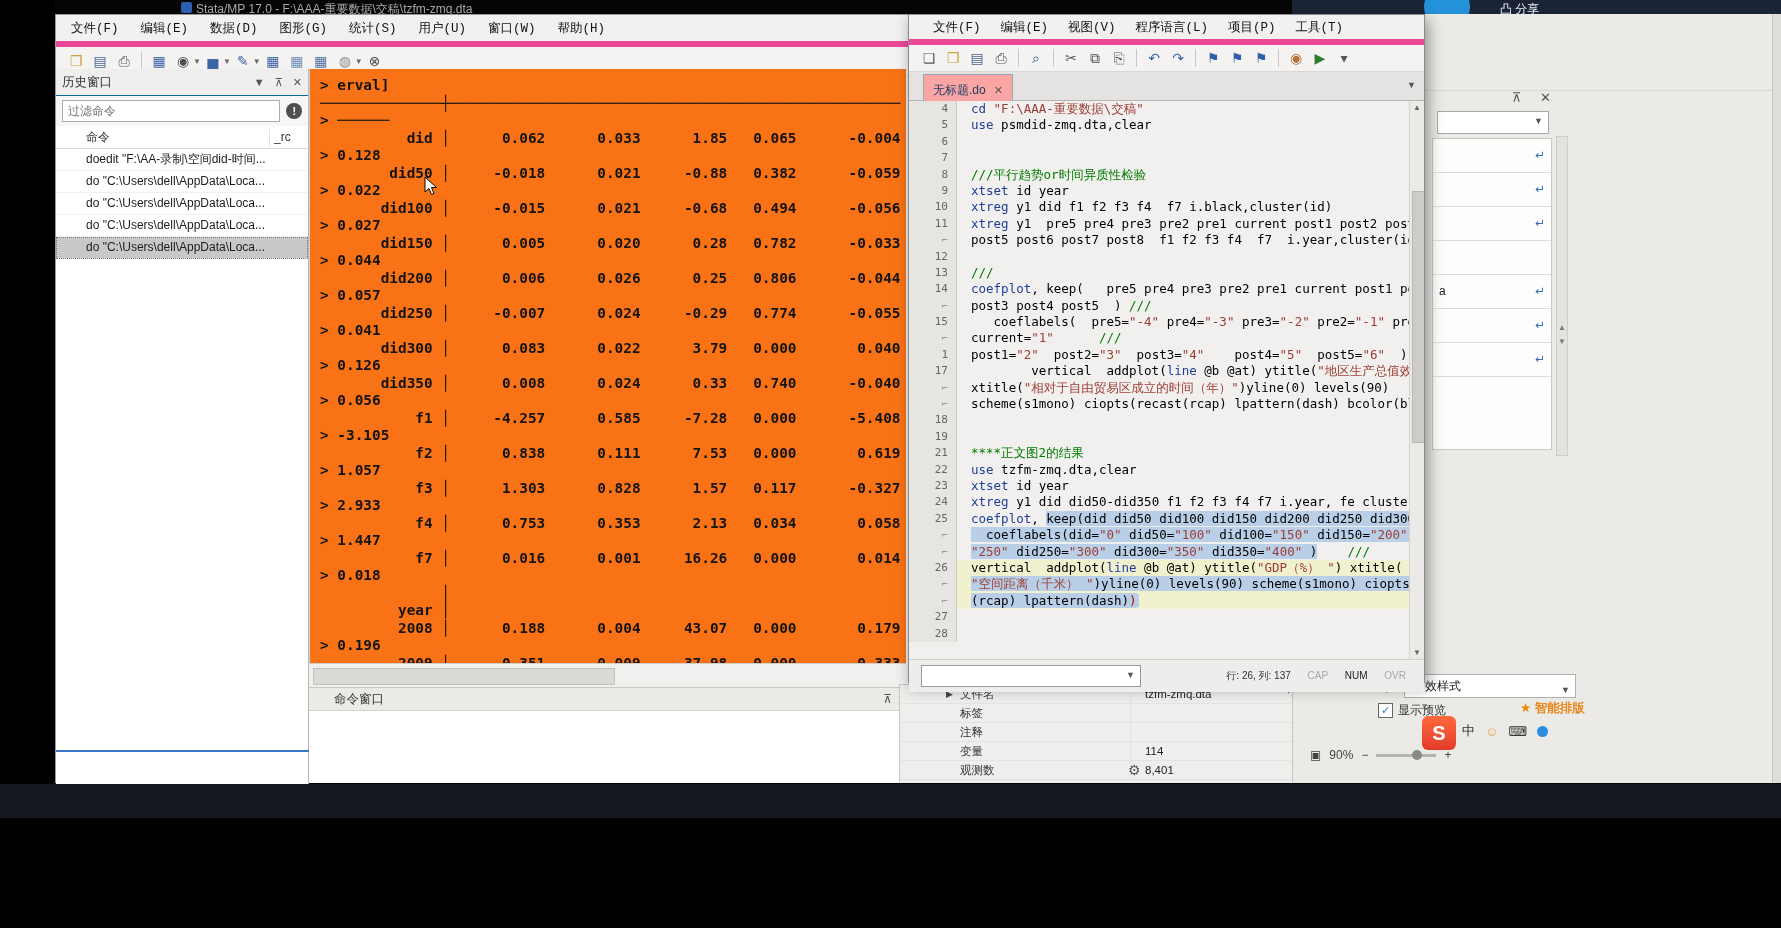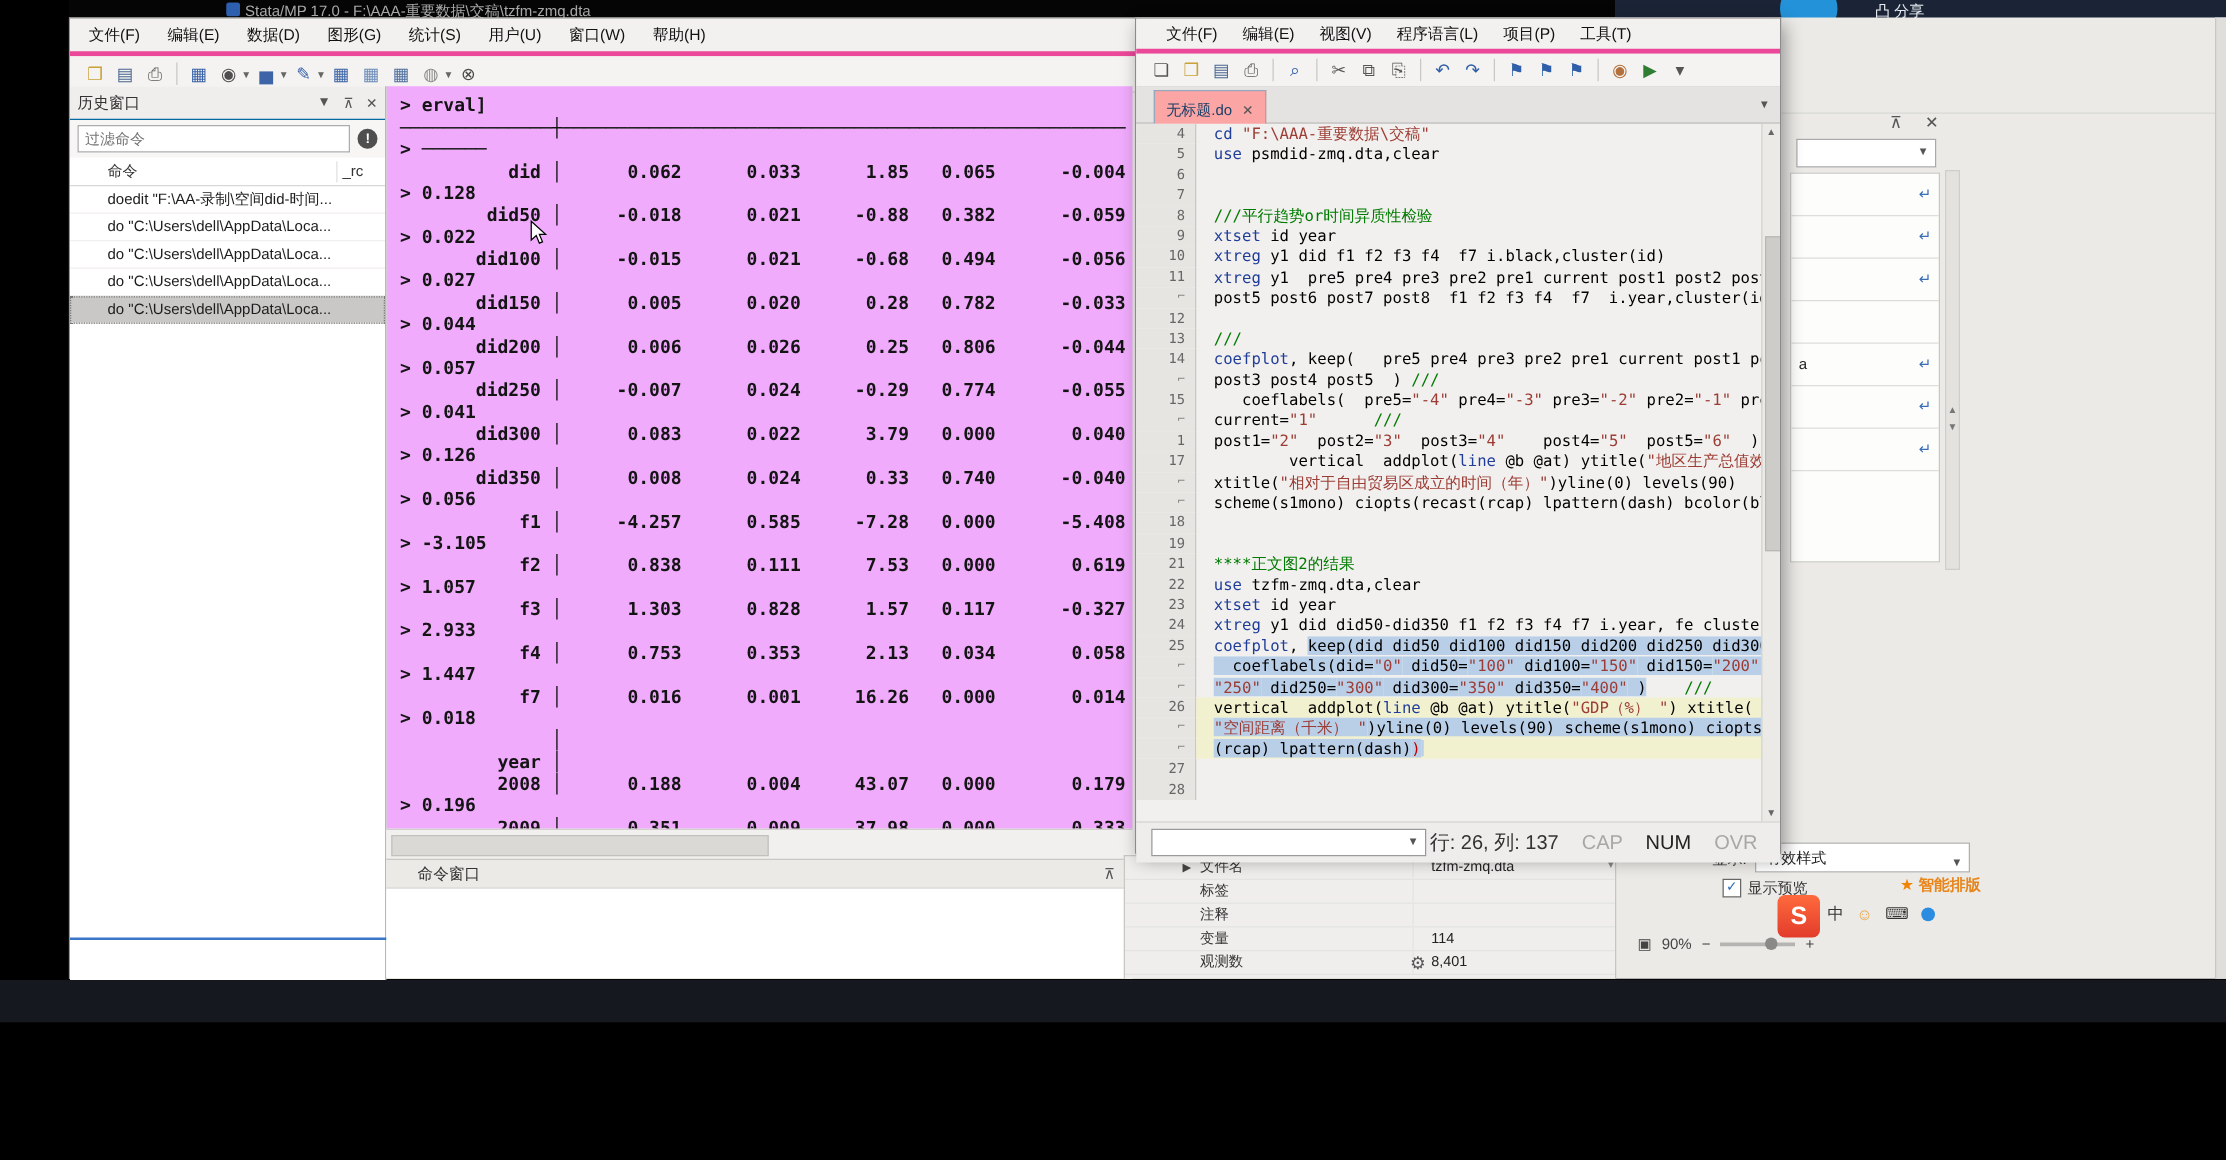--- a/index.html
+++ b/index.html
@@ -9,21 +9,21 @@
   .mono{font-family:"DejaVu Sans Mono",monospace;}
   
   #win-title{left:196px;top:1px;color:#a8a8a8;font-size:12px;white-space:nowrap;}
   #title-dot{left:181px;top:2px;width:11px;height:11px;background:#2e5fae;border-radius:2px;}
   #navy-band{left:1292px;top:0;width:489px;height:18px;background:#1b2436;}
   #rec-circle{left:1424px;top:-16px;width:46px;height:46px;border-radius:50%;background:#2492d8;
               color:#fff;font-size:11px;text-align:center;line-height:74px;}
   #share-btn{left:1500px;top:1px;color:#e8ecf2;font-size:12px;}
   
   #stata-win{left:55px;top:14px;width:1237px;height:769px;background:#f1f0ee;border:1px solid #9a9998;box-sizing:border-box;}
-  .menubar{display:flex;align-items:center;height:26px;padding-left:4px;background:#f2f1ef;border-bottom:4px solid #ec4899;}
+  .menubar{display:flex;align-items:center;height:26px;padding-left:4px;background:#f2f1ef;border-bottom:6px solid #ec4899;font-family:Liberation Mono, monospace;}
   .menubar .mi{padding:0 11px;font-size:12.5px;color:#111;}
   .toolbar{display:flex;align-items:center;height:28px;padding-left:8px;background:#f4f3f1;border-bottom:1px solid #d5d4d2;}
   .tbi{width:22px;text-align:center;font-size:14px;margin:0 1px;}
   .tbsep{width:1px;height:18px;background:#c9c8c6;margin:0 5px;}
   .tbdd{font-size:8px;color:#666;margin-left:-2px;}
   
   #history{left:0;top:54px;width:253px;height:715px;background:#fff;border-right:1px solid #b9b8b6;box-sizing:border-box;}
   #history-header{display:flex;align-items:center;height:26px;background:#efeeec;border-bottom:1px solid #0369a1;padding:0 6px;}
   #history-title{font-size:12.5px;color:#333;flex:1;}
   .hico{color:#555;font-size:11px;margin-left:10px;}
@@ -31,21 +31,21 @@
   #filter-input{width:212px;height:20px;border:1px solid #adadad;background:#fff;font-size:12px;padding:0 5px;color:#333;}
   #filter-alert{width:16px;height:16px;border-radius:50%;background:#4f4f4f;color:#fff;font-size:11px;font-weight:bold;
                 text-align:center;line-height:16px;margin-left:6px;}
   #history-cols{display:flex;height:22px;border-bottom:1px solid #d9d8d6;font-size:12px;color:#333;align-items:center;}
   #history-cols .c1{padding-left:30px;flex:1;border-right:1px solid #e2e1df;}
   #history-cols .c2{width:34px;text-align:left;padding-left:4px;}
   .hrow{height:21px;line-height:21px;font-size:12px;color:#1c1c1c;padding-left:30px;white-space:nowrap;overflow:hidden;
         border-bottom:1px solid #f1f0ee;}
   .hrow.selected{background:#c9c8c6;outline:1px dotted #777;outline-offset:-1px;}
   
-  #results{left:253px;top:54px;width:597px;height:594px;background:#f0abfc;overflow:hidden;border-left:1px solid #cfcecb;box-sizing:border-box;}
+  #results{left:253px;top:54px;width:597px;height:594px;background:#f97316;overflow:hidden;border-left:1px solid #cfcecb;box-sizing:border-box;}
   #results-pre{position:absolute;left:10px;top:8px;font-weight:600;font-size:14.4px;line-height:17.5px;color:#141414;white-space:pre;}
   #results-hscroll{left:253px;top:648px;width:597px;height:24px;background:#f1f0ee;border-top:1px solid #d0cfcc;box-sizing:border-box;}
   #results-hthumb{left:4px;top:4px;width:300px;height:15px;background:#dad9d6;border:1px solid #c2c1be;}
   
   #cmd-header{left:253px;top:672px;width:597px;height:24px;background:#eceae7;border-top:1px solid #c9c8c5;border-bottom:1px solid #d5d4d1;
               display:flex;align-items:center;box-sizing:border-box;}
   #cmd-title{font-size:12.5px;color:#333;padding-left:25px;flex:1;}
   #cmd-pin{color:#555;font-size:12px;padding-right:14px;}
   #cmd-body{left:253px;top:696px;width:597px;height:72px;background:#fff;}
   #focus-line{left:0;top:735px;width:253px;height:2px;background:#3a76c8;}
@@ -111,21 +111,21 @@
   .ctx .red{color:#c00000;}
   .ctx .sel{background:#b9cfe8;}
   .crow.cur .ctx{background:#f2f1cf;}
   .caret{display:inline-block;width:2px;height:13px;background:#000;vertical-align:-2px;}
   #ed-vscroll{position:absolute;right:0;top:0;width:15px;height:558px;background:#eceae7;border-left:1px solid #d2d1ce;box-sizing:border-box;}
   #ed-vscroll .sa{position:absolute;left:0;width:14px;text-align:center;font-size:8px;color:#666;}
   #ed-vthumb{position:absolute;left:2px;top:90px;width:11px;height:250px;background:#cdccc9;border:1px solid #b8b7b4;}
   #ed-status{display:flex;align-items:center;height:32px;background:#eeedeb;border-top:1px solid #cfcecb;}
   #ed-combo{position:relative;margin-left:12px;width:220px;height:22px;background:#fff;border:1px solid #999;box-sizing:border-box;}
   #ed-combo .dd{position:absolute;right:5px;top:4px;font-size:9px;color:#555;}
-  #ed-statustext{flex:1;text-align:right;padding-right:18px;font-size:16px;color:#333;}
+  #ed-statustext{flex:1;text-align:right;padding-right:18px;font-size:10px;color:#333;}
   #ed-statustext .dim{color:#a8a7a5;margin-left:14px;}
   #ed-statustext .on{color:#222;margin-left:14px;}
   
   #taskbar{left:0;top:784px;width:1781px;height:34px;background:#16181f;display:block;}
   
   #left-black{left:0;top:0;width:55px;height:784px;background:#000;}
   #bottom-black{left:0;top:818px;width:1781px;height:110px;background:#000;}
   #mouse-cursor{left:424px;top:176px;}
 </style>
 </head>

